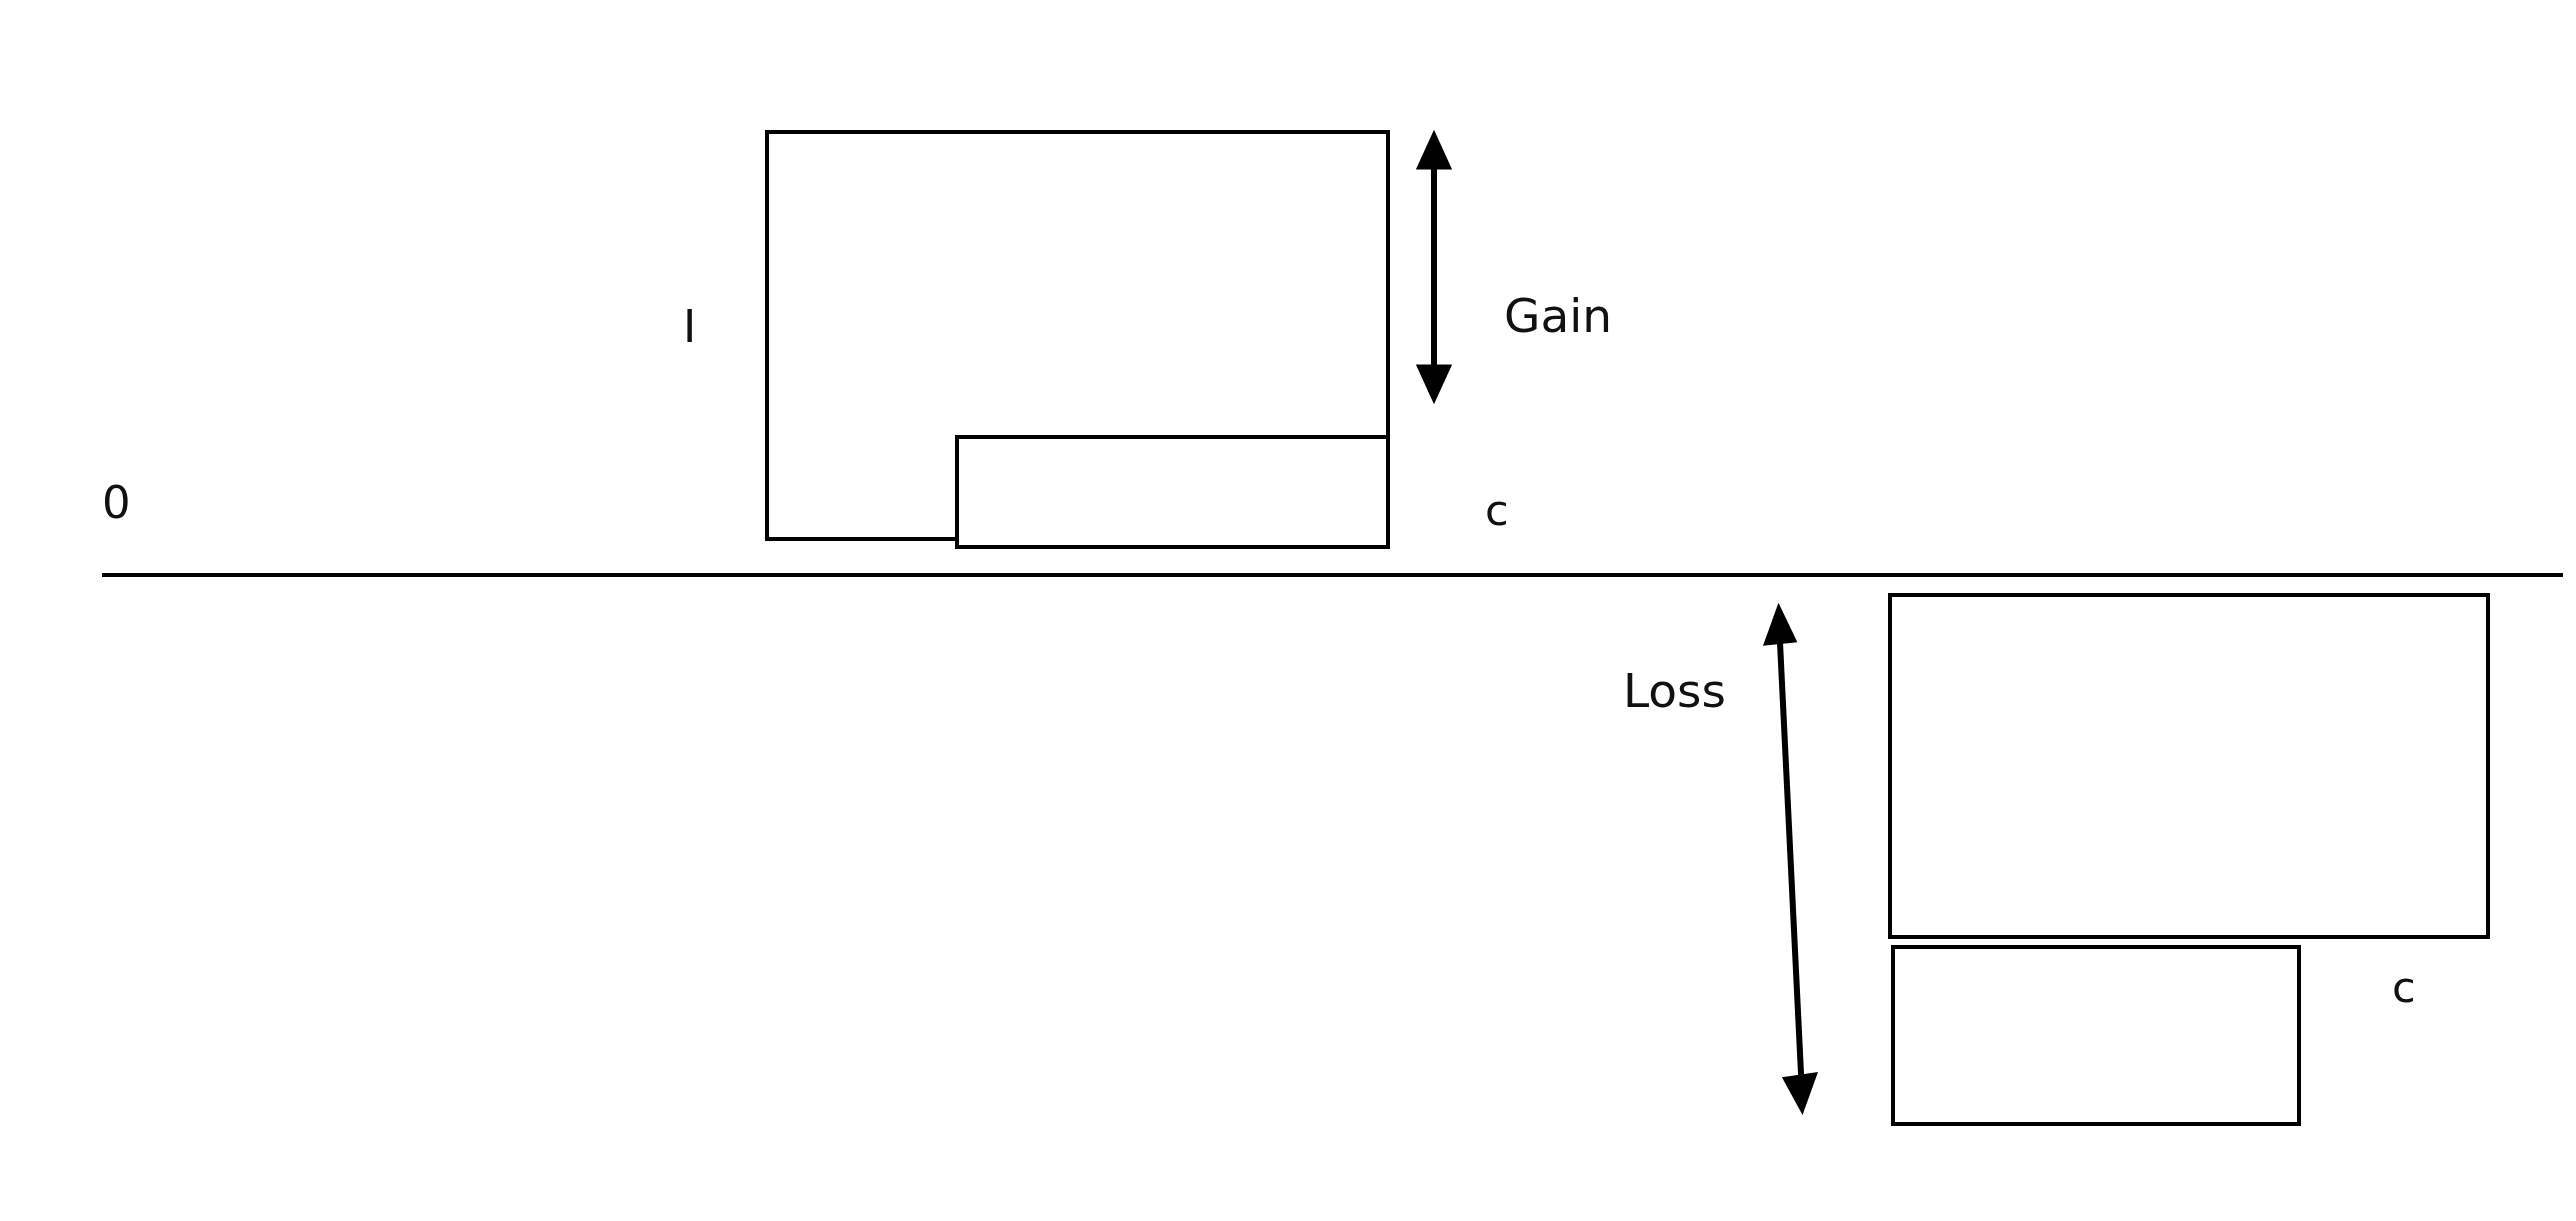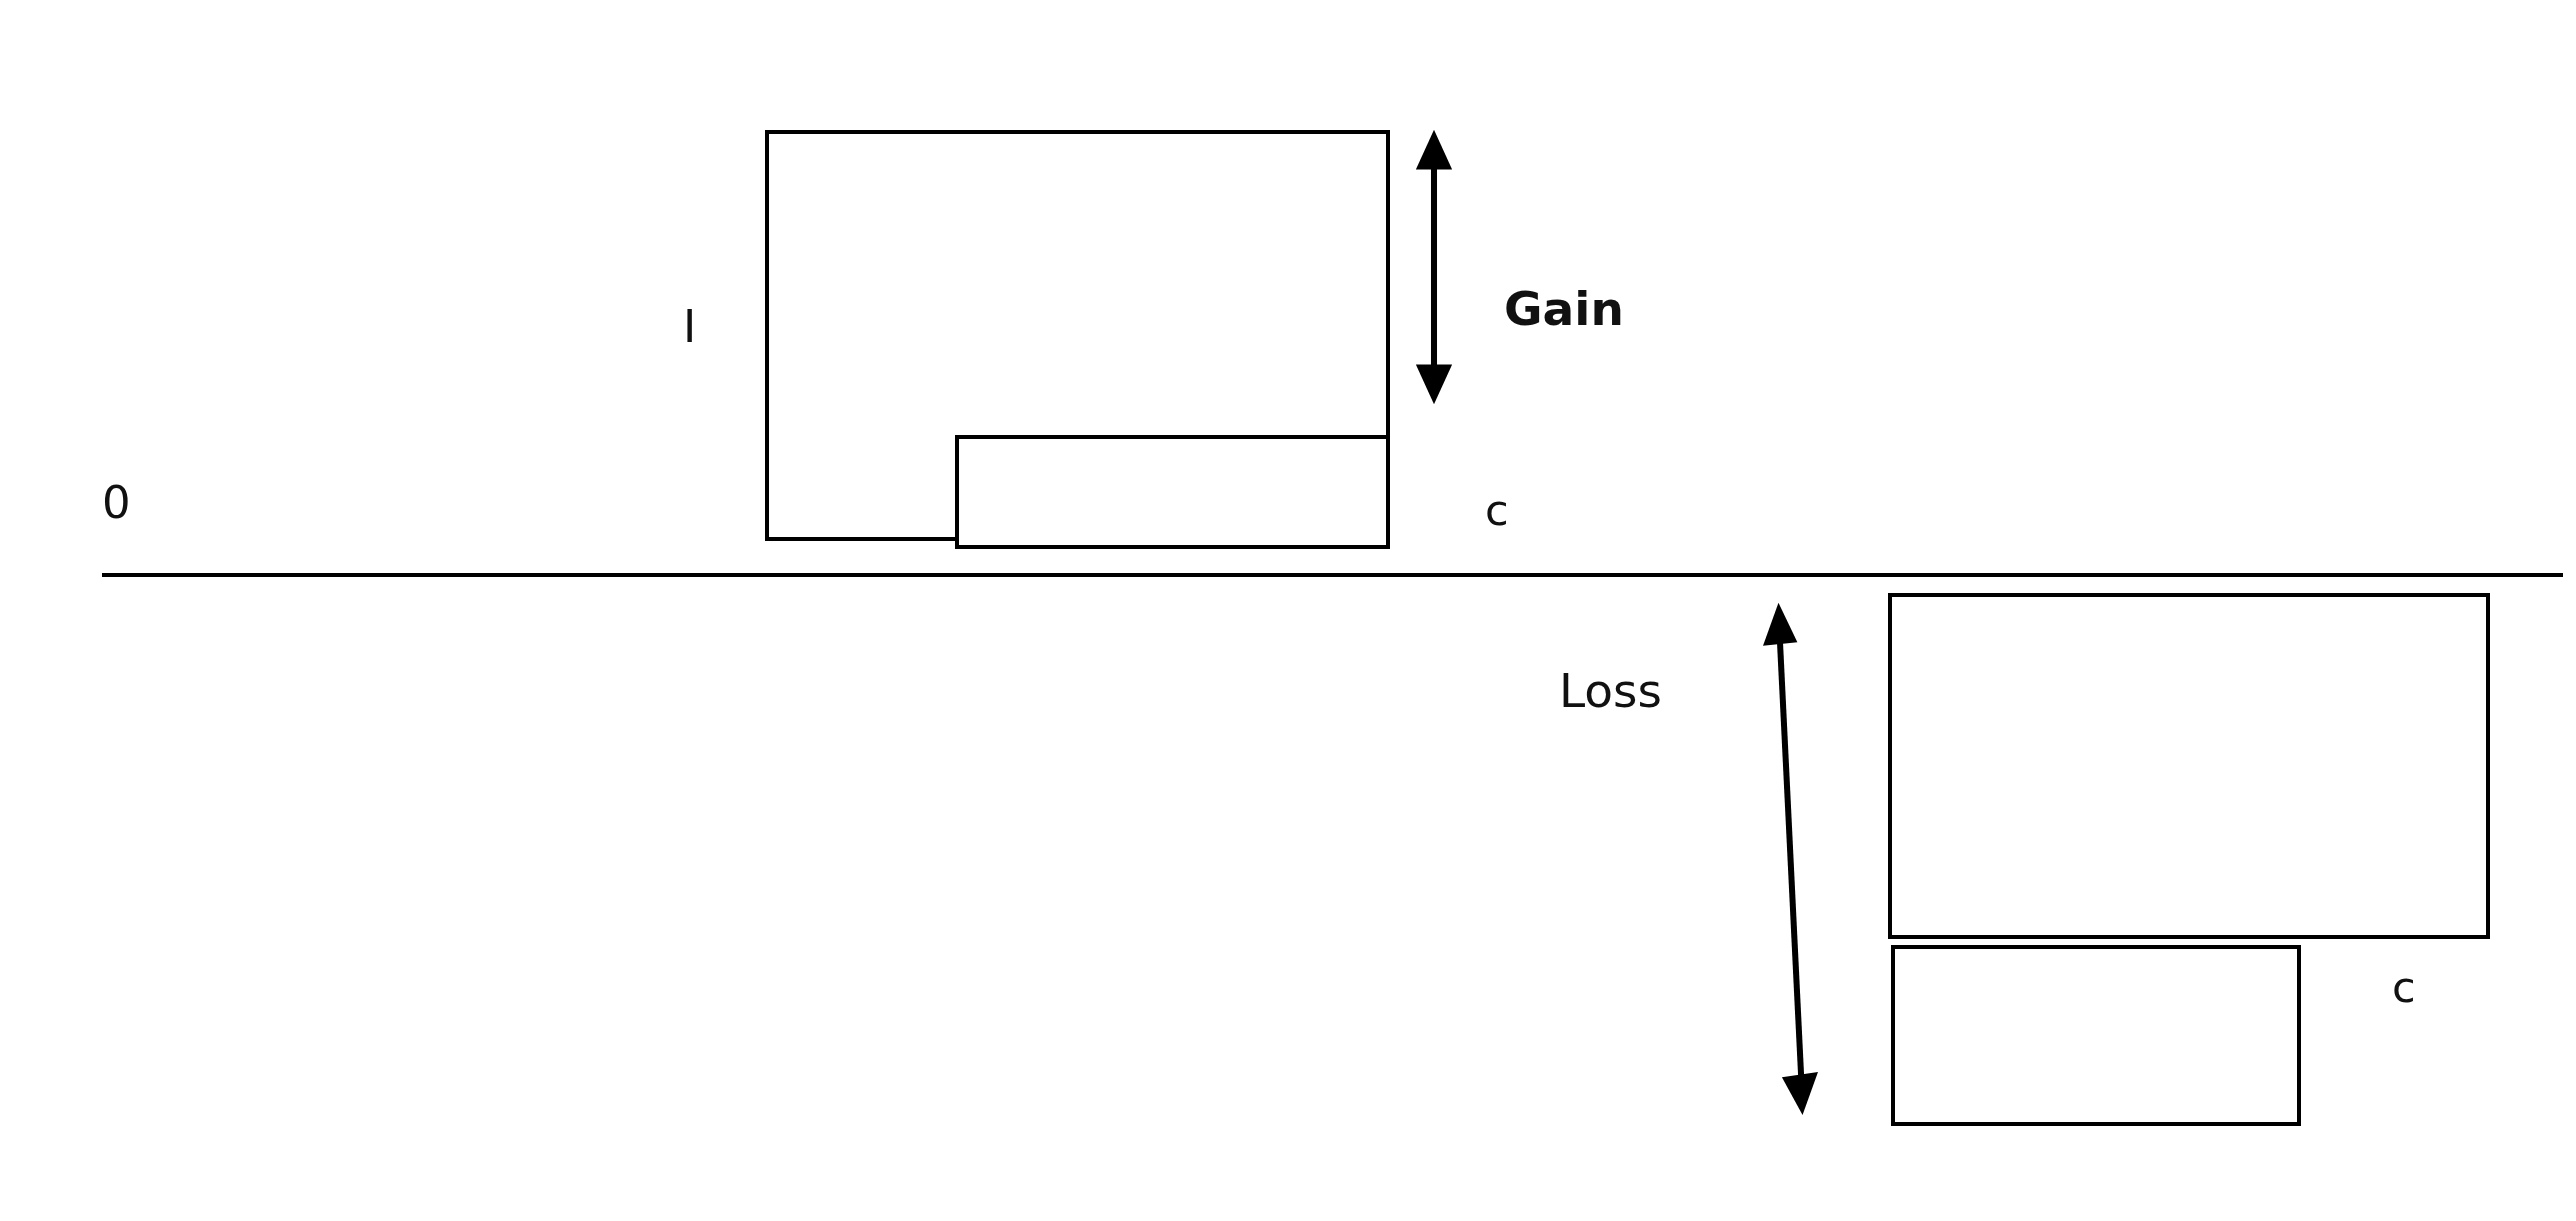--- a/index.html
+++ b/index.html
@@ -45,30 +45,30 @@
 
   #zero-label         { left: 102px;  top: 480px;  font-size: 45px; }
 
   
   #beneficial-box     { left: 765px;  top: 130px;  width: 625px;  height: 411px; z-index: 3; }
   #beneficial-line1   { left: 832px;  top: 166px;  font-size: 43px; }
   #beneficial-line2   { left: 832px;  top: 252px;  font-size: 43px; }
   #upper-i-label      { left: 683px;  top: 304px;  font-size: 45px; }
   #upper-cost-box     { left: 955px; top: 435px;  width: 435px;  height: 114px; z-index: 4; }
   #gain-arrow         { left: 1414px; top: 128px;  width: 40px;   height: 278px; z-index: 5; }
-  #gain-label         { left: 1504px; top: 285px;  font-size: 47px; font-weight: bold; }
+  #gain-label         { left: 1504px; top: 292px;  font-size: 47px; }
   #upper-c-label      { left: 1485px; top: 489px;  font-size: 43px; }
 
   
   #failed-box         { left: 1888px; top: 593px;  width: 602px;  height: 346px; z-index: 3; }
   #failed-label       { left: 1932px; top: 638px;  font-size: 43px; }
   #lower-i-label      { left: 1934px; top: 828px;  font-size: 45px; }
   #lower-cost-box     { left: 1891px; top: 945px; width: 410px;  height: 181px; z-index: 4; }
   #loss-arrow         { left: 1763px; top: 598px;  width: 55px;   height: 520px; z-index: 5; }
-  #loss-label         { left: 1559px; top: 667px;  font-size: 47px; }
+  #loss-label         { left: 1623px; top: 667px;  font-size: 47px; }
   #lower-c-label      { left: 2392px; top: 966px; font-size: 43px; }
 </style>
 </head>
 <body>
 
 <div id="stage">
 
   <div class="axis" id="axis-line"></div>
 
   <div class="txt" id="zero-label">0</div>

